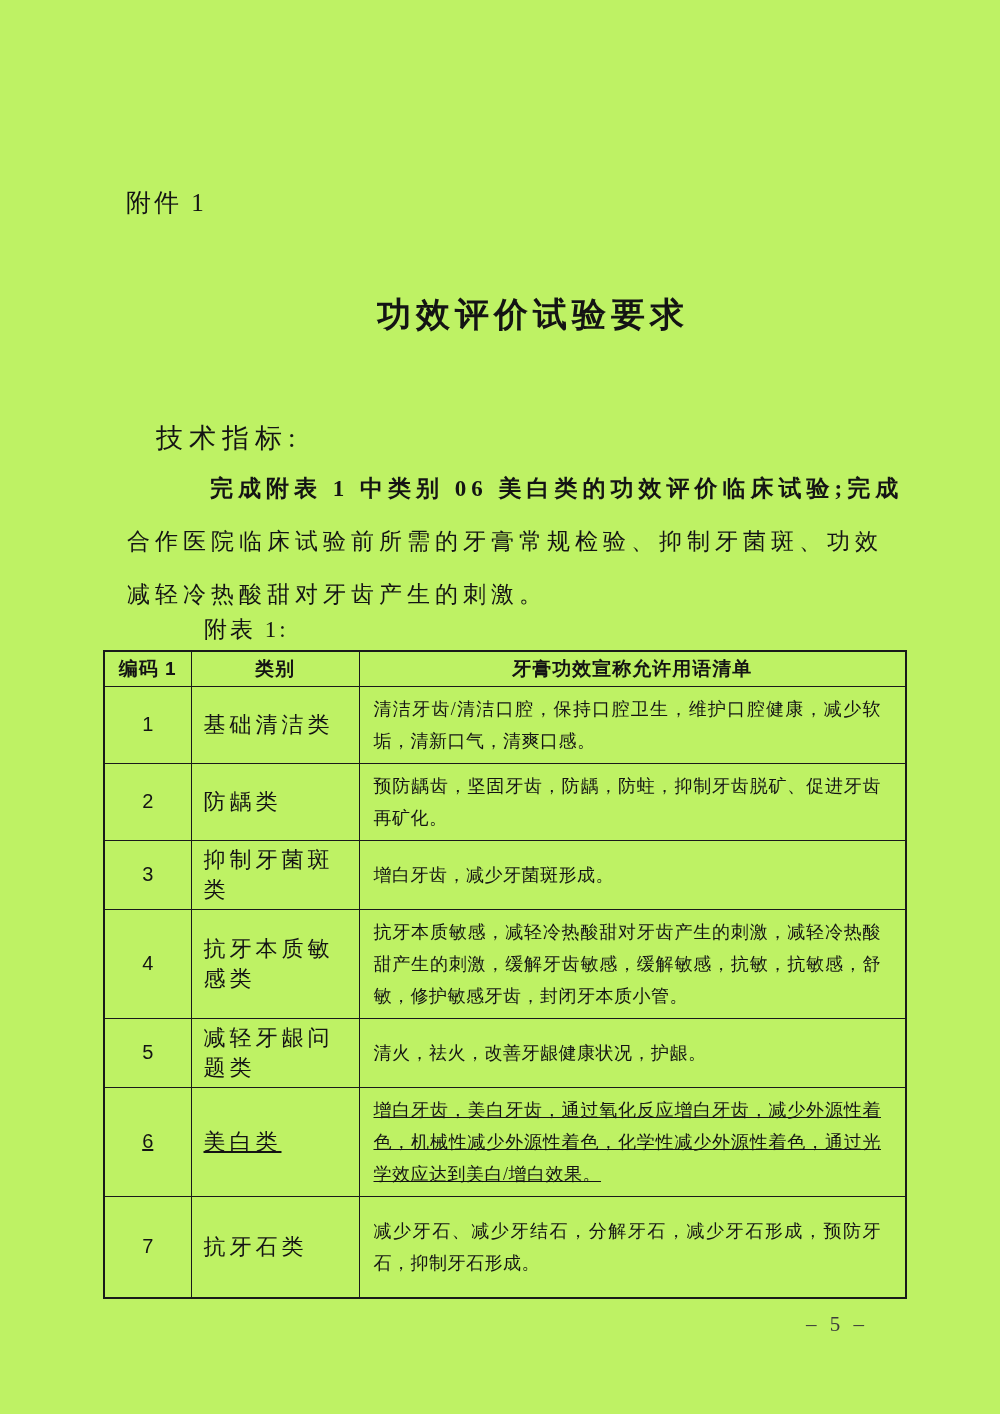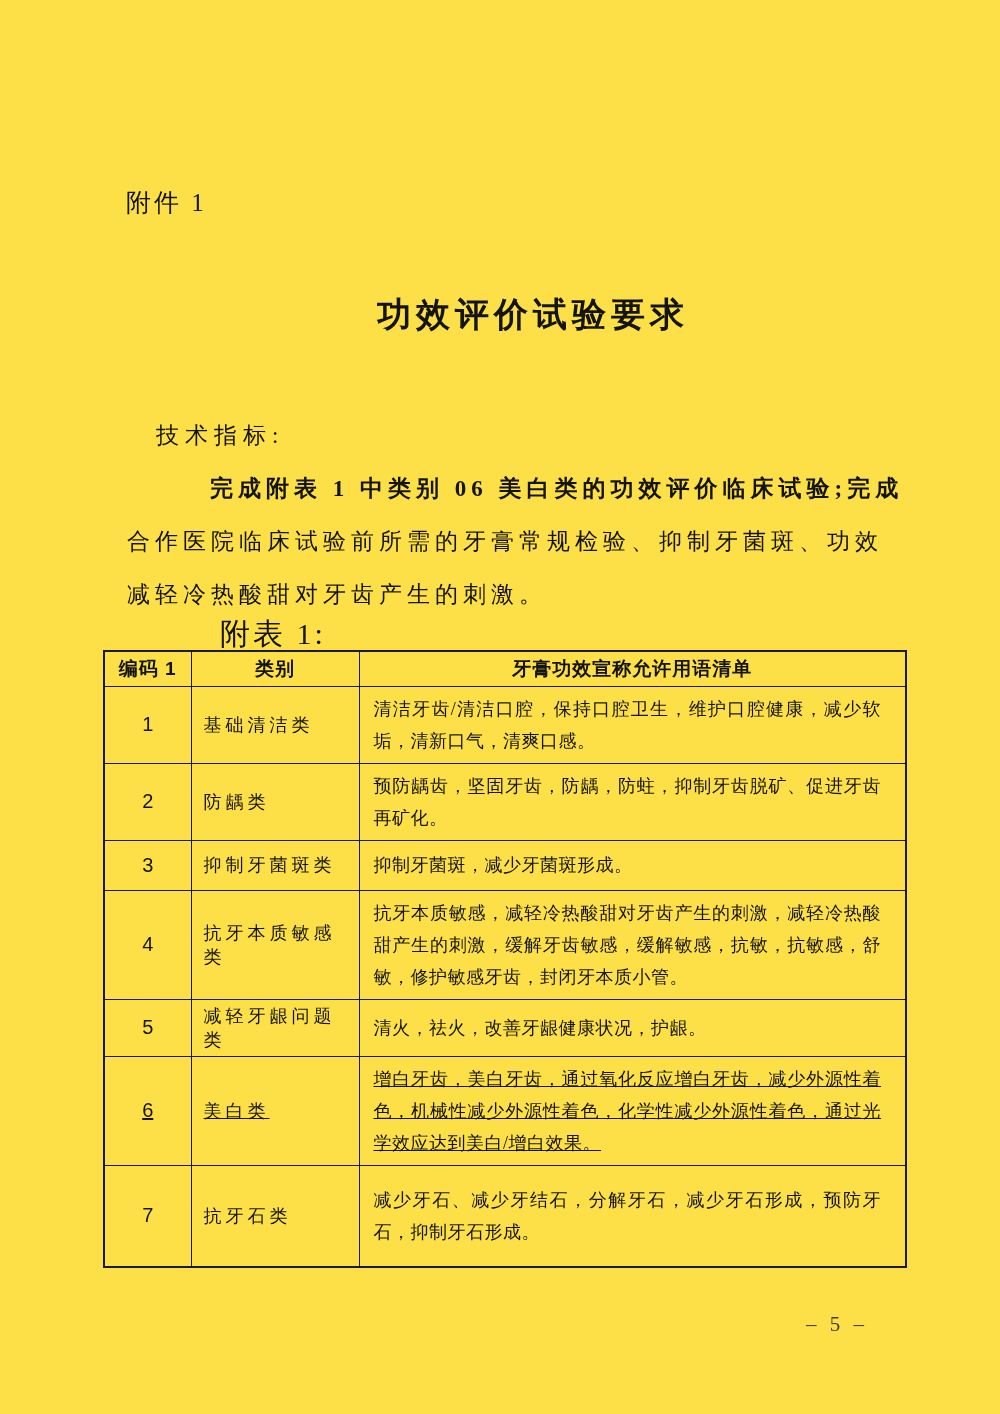--- a/index.html
+++ b/index.html
@@ -1,21 +1,21 @@
 <!DOCTYPE html>
 <html><head>
 <meta charset="utf-8">
 <style>
   * { box-sizing: border-box; }
   html, body { margin: 0; padding: 0; background: #ffffff; }
   .page {
     position: relative;
     width: 1000px;
     height: 1414px;
-    background: #fde047;
+    background: #bef264;
     color: #141414;
     font-family: "Liberation Serif", "DejaVu Serif", serif;
     overflow: hidden;
   }
   .attachment-label {
     position: absolute;
     left: 126px; top: 186px;
     font-size: 25px;
     letter-spacing: 3px;
     white-space: nowrap;
@@ -27,37 +27,37 @@
     padding-left: 66px;
     text-align: center;
     font-size: 34px;
     font-weight: 700;
     letter-spacing: 5px;
     white-space: nowrap;
   }
   .section-label {
     position: absolute;
     left: 156px; top: 420px;
-    font-size: 23px;
+    font-size: 27px;
     letter-spacing: 6px;
     white-space: nowrap;
   }
   .para-line {
     position: absolute;
     font-size: 23px;
     letter-spacing: 5px;
     white-space: nowrap;
   }
   .para-line-0 { left: 210px; top: 473px; font-weight: bold; }
   .para-line-1 { left: 127px; top: 526px; }
   .para-line-2 { left: 127px; top: 579px; }
   .table-caption {
     position: absolute;
-    left: 220px; top: 614px;
-    font-size: 30px;
+    left: 204px; top: 614px;
+    font-size: 23px;
     letter-spacing: 3px;
     white-space: nowrap;
   }
   table.claims-table {
     position: absolute;
     left: 103px; top: 650px;
     width: 802px;
     border-collapse: collapse;
     table-layout: fixed;
     border: 2px solid #1a1a1a;
@@ -79,21 +79,21 @@
     letter-spacing: 1px;
     padding: 2px 12px;
   }
   .cell-code {
     text-align: center;
     font-family: "Liberation Sans", "DejaVu Sans", sans-serif;
     font-size: 20px;
     padding: 2px;
   }
   .cell-category {
-    font-size: 18px;
+    font-size: 22px;
     letter-spacing: 4px;
     padding: 4px 6px 4px 12px;
   }
   .cell-terms {
     font-size: 18px;
     line-height: 32px;
     letter-spacing: 0.5px;
     text-align: justify;
     padding: 6px 24px 6px 14px;
   }
@@ -151,21 +151,21 @@
         <td class="cell-terms">清洁牙齿/清洁口腔，保持口腔卫生，维护口腔健康，减少软垢，清新口气，清爽口感。</td>
       </tr>
       <tr>
         <td class="cell-code">2</td>
         <td class="cell-category">防龋类</td>
         <td class="cell-terms">预防龋齿，坚固牙齿，防龋，防蛀，抑制牙齿脱矿、促进牙齿再矿化。</td>
       </tr>
       <tr>
         <td class="cell-code">3</td>
         <td class="cell-category">抑制牙菌斑类</td>
-        <td class="cell-terms">抑制牙菌斑，减少牙菌斑形成。</td>
+        <td class="cell-terms">增白牙齿，减少牙菌斑形成。</td>
       </tr>
       <tr>
         <td class="cell-code">4</td>
         <td class="cell-category">抗牙本质敏感类</td>
         <td class="cell-terms">抗牙本质敏感，减轻冷热酸甜对牙齿产生的刺激，减轻冷热酸甜产生的刺激，缓解牙齿敏感，缓解敏感，抗敏，抗敏感，舒敏，修护敏感牙齿，封闭牙本质小管。</td>
       </tr>
       <tr>
         <td class="cell-code">5</td>
         <td class="cell-category">减轻牙龈问题类</td>
         <td class="cell-terms">清火，祛火，改善牙龈健康状况，护龈。</td>

